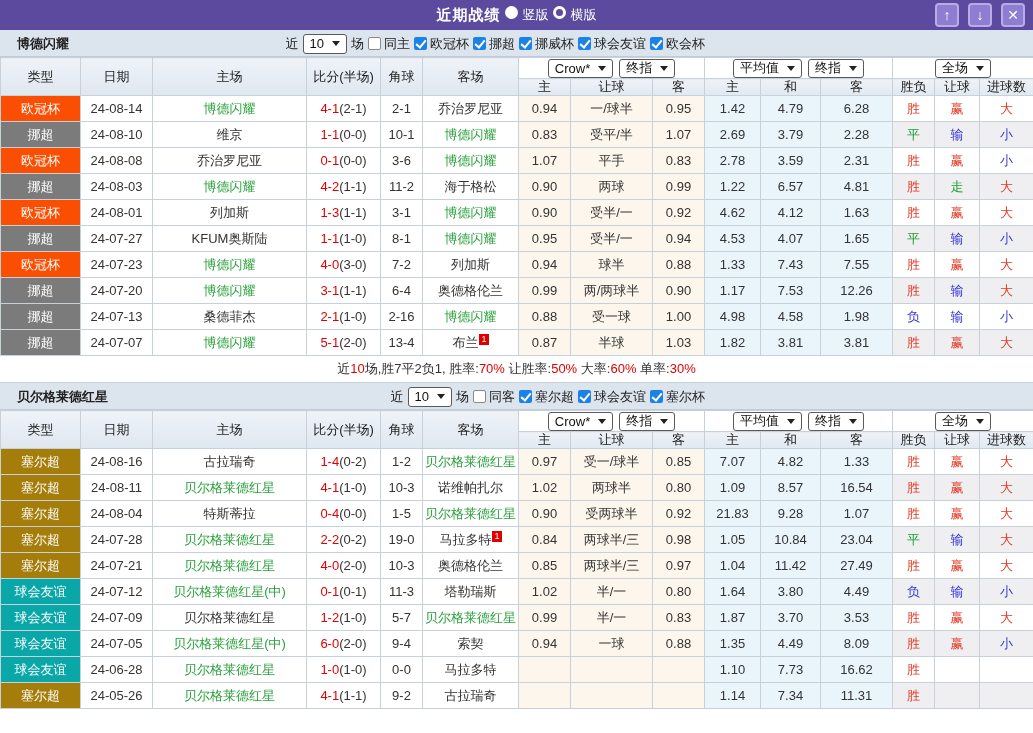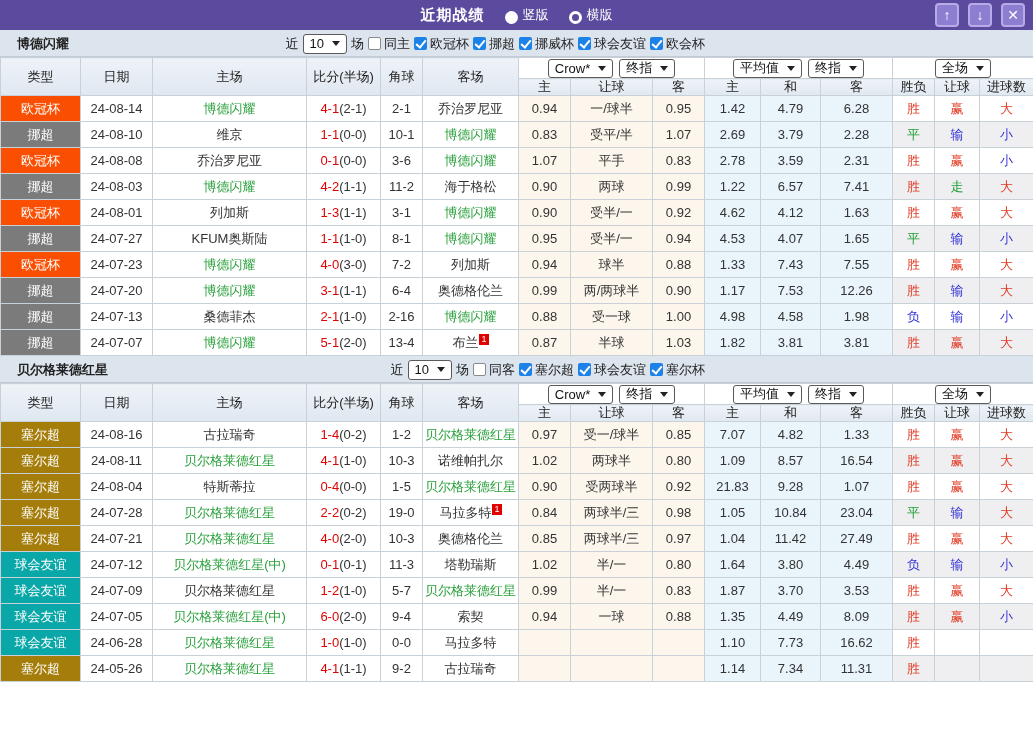--- a/index.html
+++ b/index.html
@@ -2,23 +2,23 @@
 <html><head>
 <meta charset="utf-8">
 <style>
   * { box-sizing: border-box; }
   body { margin:0; background:#fff; font-family:"Liberation Sans","DejaVu Sans",sans-serif; }
   .app { width:1033px; height:733px; position:relative; overflow:hidden; background:#fff; }
 
   
   .titlebar { height:30px; background:#5b4a9e; position:relative; color:#fff; }
   .titlebar-center { position:absolute; left:0; right:0; top:0; height:30px;
-    display:flex; justify-content:center; align-items:center; gap:20px; }
+    display:flex; justify-content:center; align-items:center; gap:4px; }
   .panel-title { font-weight:bold; font-size:15px; letter-spacing:1px; }
-  .radio { display:inline-flex; align-items:flex-end; gap:5px; font-size:13px; cursor:pointer; }
+  .radio { display:inline-flex; align-items:flex-start; gap:5px; font-size:13px; cursor:pointer; }
   .rdot { width:13px; height:13px; border-radius:50%; display:inline-block; }
   .rdot.sel { background:#fff; }
   .rdot.unsel { border:3px solid #fff; background:transparent; }
   .titlebar-buttons { position:absolute; right:8px; top:3px; display:flex; gap:9px; }
   .tbtn { width:24px; height:24px; background:#8d7ed2; border:2px solid #b7abe8; border-radius:4px;
     color:#fff; display:flex; align-items:center; justify-content:center;
     font-size:14px; font-weight:bold; cursor:pointer; line-height:1; }
 
   
   .section-filter { height:27px; background:#dce5ee; border-bottom:1px solid #c3ccd6;
@@ -252,21 +252,21 @@
             <td>24-08-03</td>
             <td><span class="thl">博德闪耀</span></td>
             <td><span class="scr">4-2</span><span class="half">(1-1)</span></td>
             <td>11-2</td>
             <td><span>海于格松</span></td>
             <td class="crow">0.90</td>
             <td class="crow">两球</td>
             <td class="crow">0.99</td>
             <td class="avgc">1.22</td>
             <td class="avgc">6.57</td>
-            <td class="avgc">7.41</td>
+            <td class="avgc">4.81</td>
             <td class="resc" style="color: rgb(226, 58, 36);">胜</td>
             <td class="resc" style="color: rgb(29, 158, 51);">走</td>
             <td class="resc" style="color: rgb(226, 58, 36);">大</td>
           </tr>
           <tr>
             <td class="league" style="background: rgb(250, 79, 2);">欧冠杯</td>
             <td>24-08-01</td>
             <td><span>列加斯</span></td>
             <td><span class="scr">1-3</span><span class="half">(1-1)</span></td>
             <td>3-1</td>
@@ -361,20 +361,21 @@
             <td class="crow">1.03</td>
             <td class="avgc">1.82</td>
             <td class="avgc">3.81</td>
             <td class="avgc">3.81</td>
             <td class="resc" style="color: rgb(226, 58, 36);">胜</td>
             <td class="resc" style="color: rgb(226, 58, 36);">赢</td>
             <td class="resc" style="color: rgb(226, 58, 36);">大</td>
           </tr>
         </tbody>
     </table>
+    <div class="summary" id="summary-0"><span>近</span><span class="red">10</span><span>场,胜7平2负1, 胜率:</span><span class="red">70%</span><span> 让胜率:</span><span class="red">50%</span><span> 大率:</span><span class="red">60%</span><span> 单率:</span><span class="red">30%</span></div>
   </div>
 
   <div class="section">
     <div class="section-filter">
       <span class="team-title">贝尔格莱德红星</span>
       <div class="filter-items" id="filter-1">
           <span>近</span>
           <span class="mini-select">
             <span>10</span>
             <span class="caret"></span>

